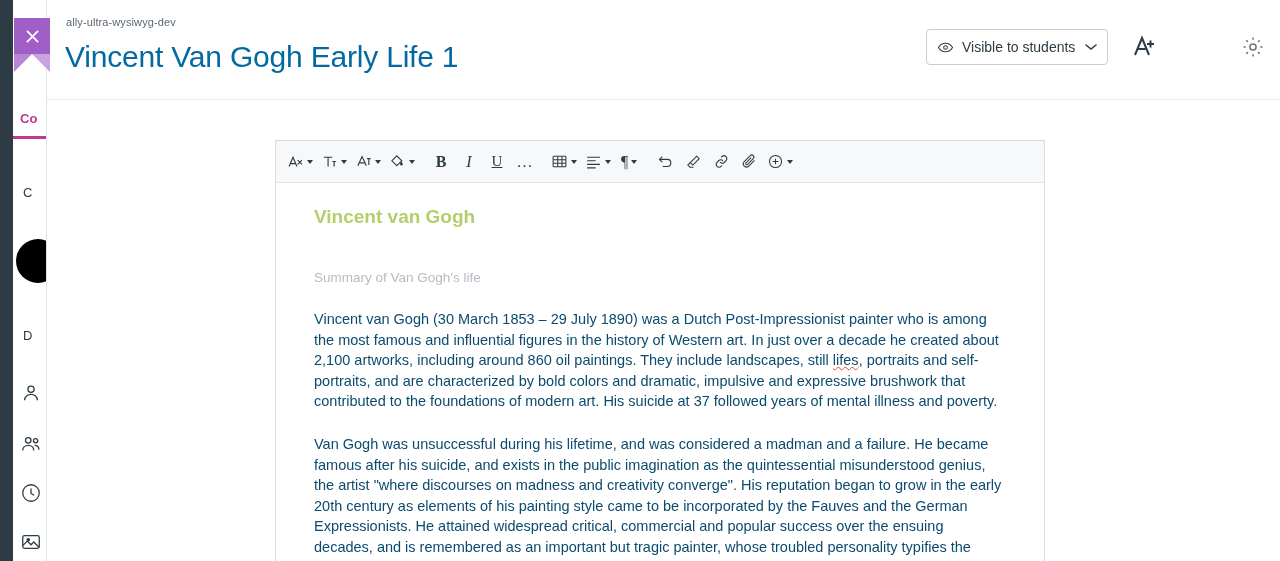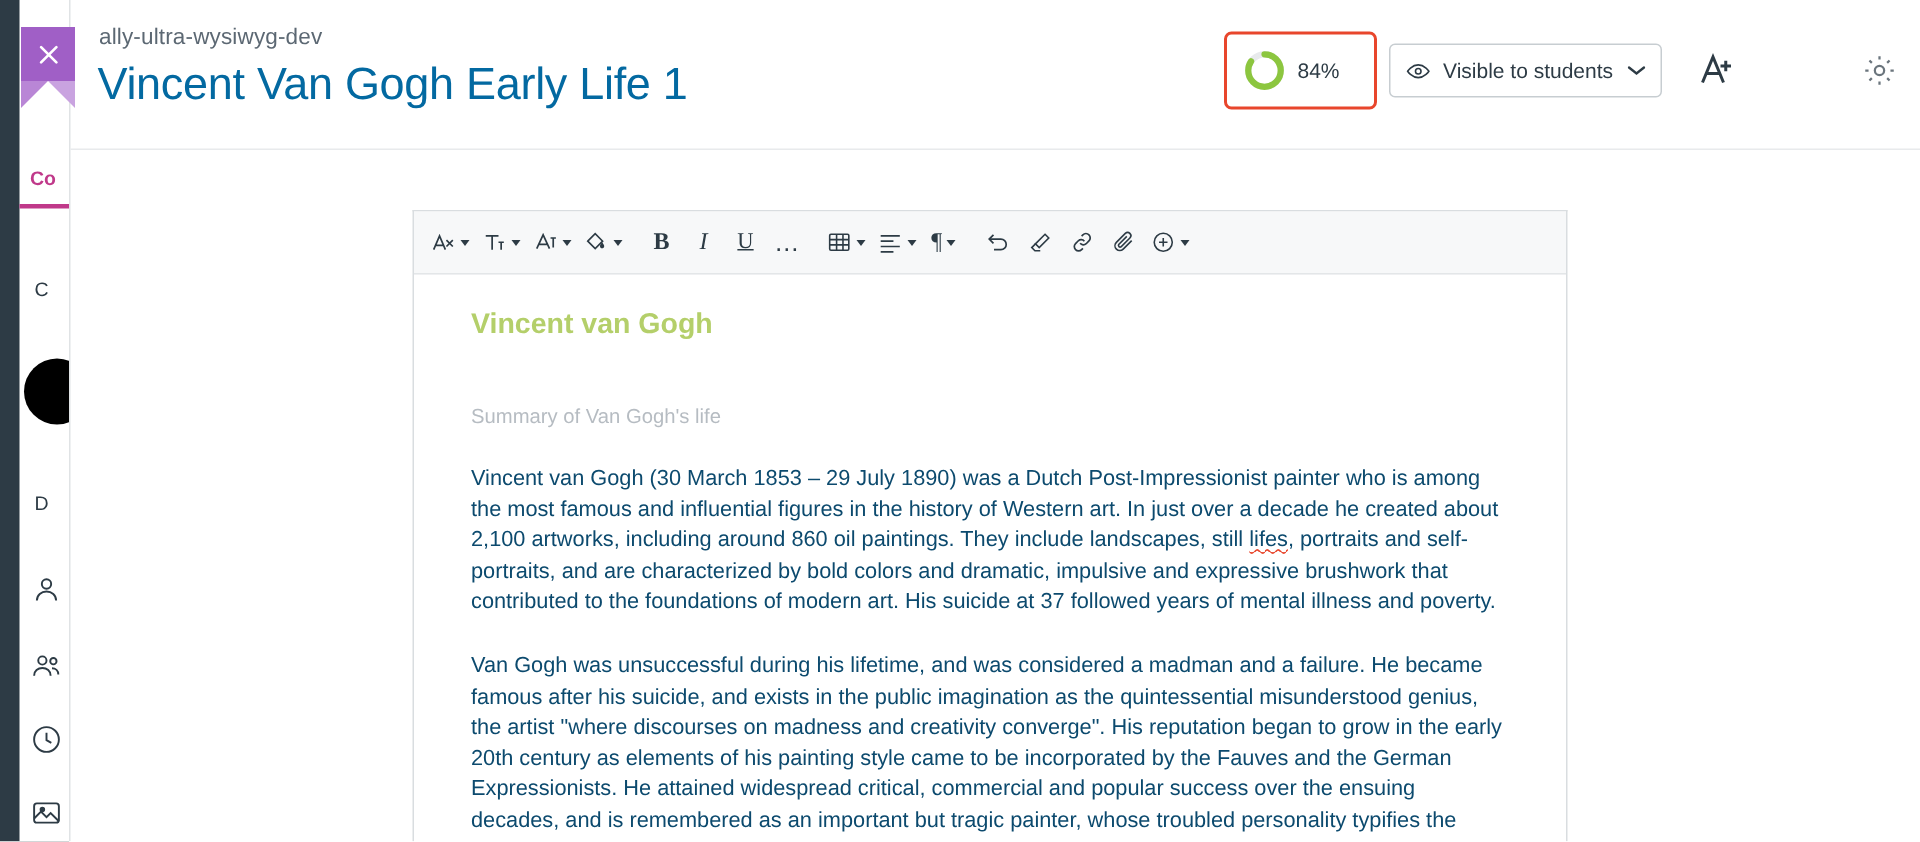--- a/index.html
+++ b/index.html
@@ -114,21 +114,21 @@
 
   .panel-header {
     position: relative;
     height: 100px;
     border-bottom: 1px solid #e8eaec;
   }
 
   .breadcrumb {
     position: absolute;
     left: 19px; top: 16px;
-    font-size: 15px;
+    font-size: 11px;
     color: #5c6873;
     letter-spacing: 0.1px;
   }
 
   .page-title {
     position: absolute;
     left: 18px; top: 37px;
     font-size: 30px;
     font-weight: normal;
     color: #0369a1;
@@ -326,29 +326,20 @@
     </div>
     <div class="close-tail"></div>
   </div>
 
   <div class="panel">
 
     <div class="panel-header">
       <div class="breadcrumb">ally-ultra-wysiwyg-dev</div>
       <h1 class="page-title">Vincent Van Gogh Early Life 1</h1>
 
-      <div class="score-badge">
-        <div class="gauge">
-          <svg width="30" height="30" viewBox="0 0 36 36">
-            <circle cx="18" cy="18" r="13" fill="none" stroke="#e8eaec" stroke-width="5"></circle>
-            <circle cx="18" cy="18" r="13" fill="none" stroke="#8cc63f" stroke-width="5" stroke-linecap="round" stroke-dasharray="68.6 81.7" transform="rotate(-90 18 18)"></circle>
-          </svg>
-        </div>
-        <span class="score-text">84%</span>
-      </div>
 
       <div class="visibility-btn">
         <span class="eye-icon">
           <svg width="17" height="17" viewBox="0 0 24 24" fill="none" stroke="#2d3b45" stroke-width="1.5">
             <path d="M2 12s3.8-6 10-6 10 6 10 6-3.8 6-10 6-10-6-10-6z"></path>
             <circle cx="12" cy="12" r="2.6"></circle>
           </svg>
         </span>
         <span class="visibility-label">Visible to students</span>
         <span class="caret-icon">

